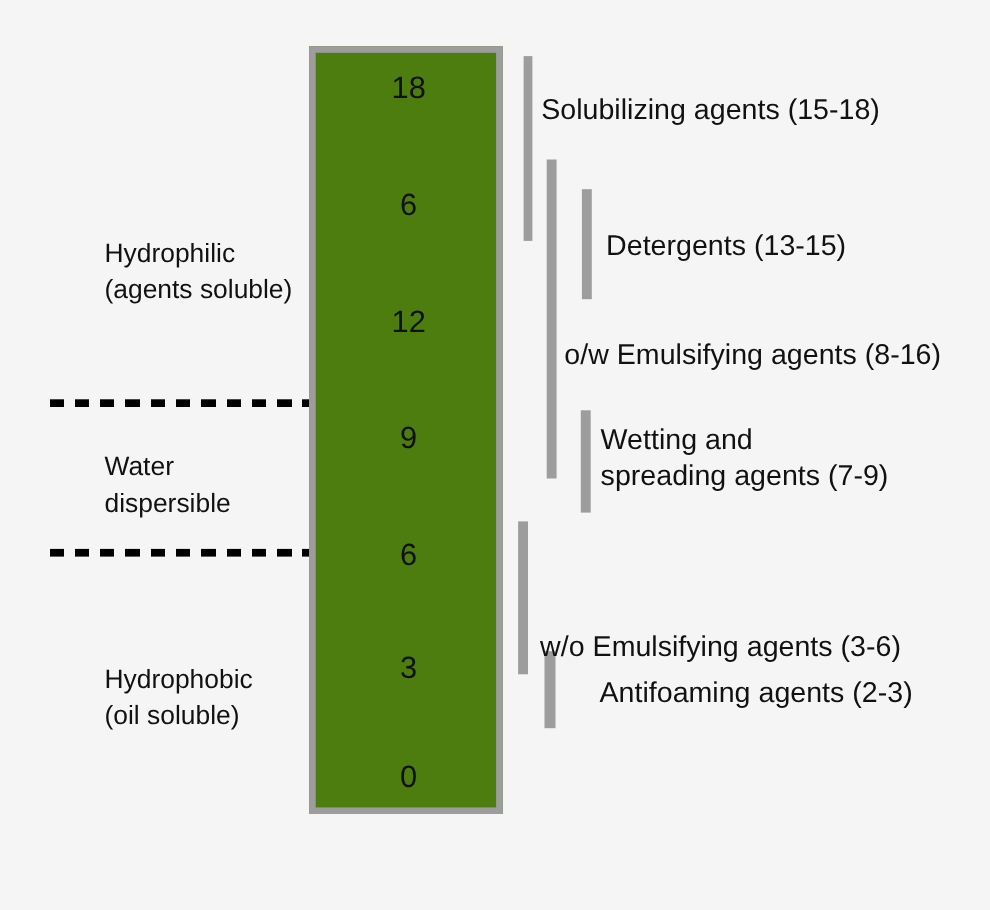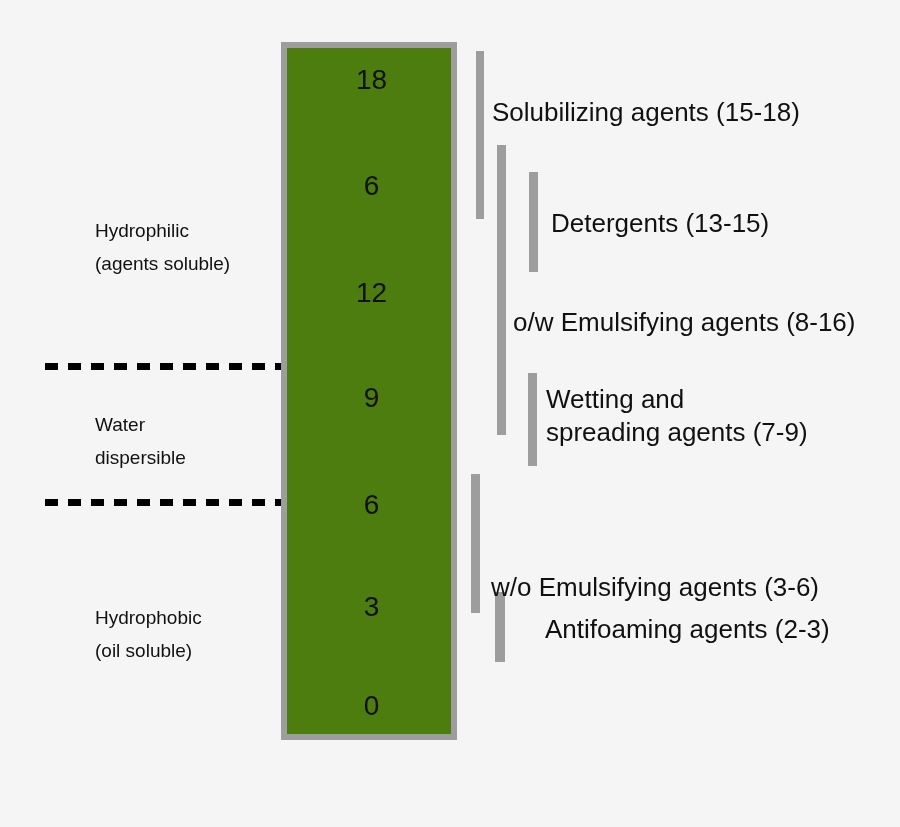--- a/index.html
+++ b/index.html
@@ -48,21 +48,21 @@
   .tick-12 { top: 228px; }
   .tick-9  { top: 333px; }
   .tick-6  { top: 440px; }
   .tick-3  { top: 542px; }
   .tick-0  { top: 641px; }
 
   
   .region-label {
     position: absolute;
     left: 95px;
-    font-size: 19px;
+    font-size: 24px;
     line-height: 33px;
     white-space: nowrap;
   }
   .pos-hydrophilic { top: 214px; }
   .pos-dispersible { top: 408px; }
   .pos-hydrophobic { top: 601px; }
 
   
   .dash-line {
     position: absolute;
@@ -88,21 +88,21 @@
   .bar-wo-emulsify   { left: 471px; top: 474px; width: 9px;  height: 139px; }
   .bar-antifoaming   { left: 495px; top: 592px; width: 10px; height: 70px;  }
 
   
   .agent-label {
     position: absolute;
     font-size: 26px;
     line-height: 33px;
     white-space: nowrap;
   }
-  .pos-solubilizing { left: 492px; top: 96px;  }
+  .pos-solubilizing { left: 492px; top: 83px;  }
   .pos-detergents   { left: 551px; top: 207px; }
   .pos-ow           { left: 513px; top: 306px; }
   .pos-wetting      { left: 546px; top: 383px; }
   .pos-wo           { left: 491px; top: 526px; margin-top: 45px; }
   .pos-antifoaming  { left: 545px; top: 613px; }
 </style>
 </head>
 <body>
 
 <div class="stage">

